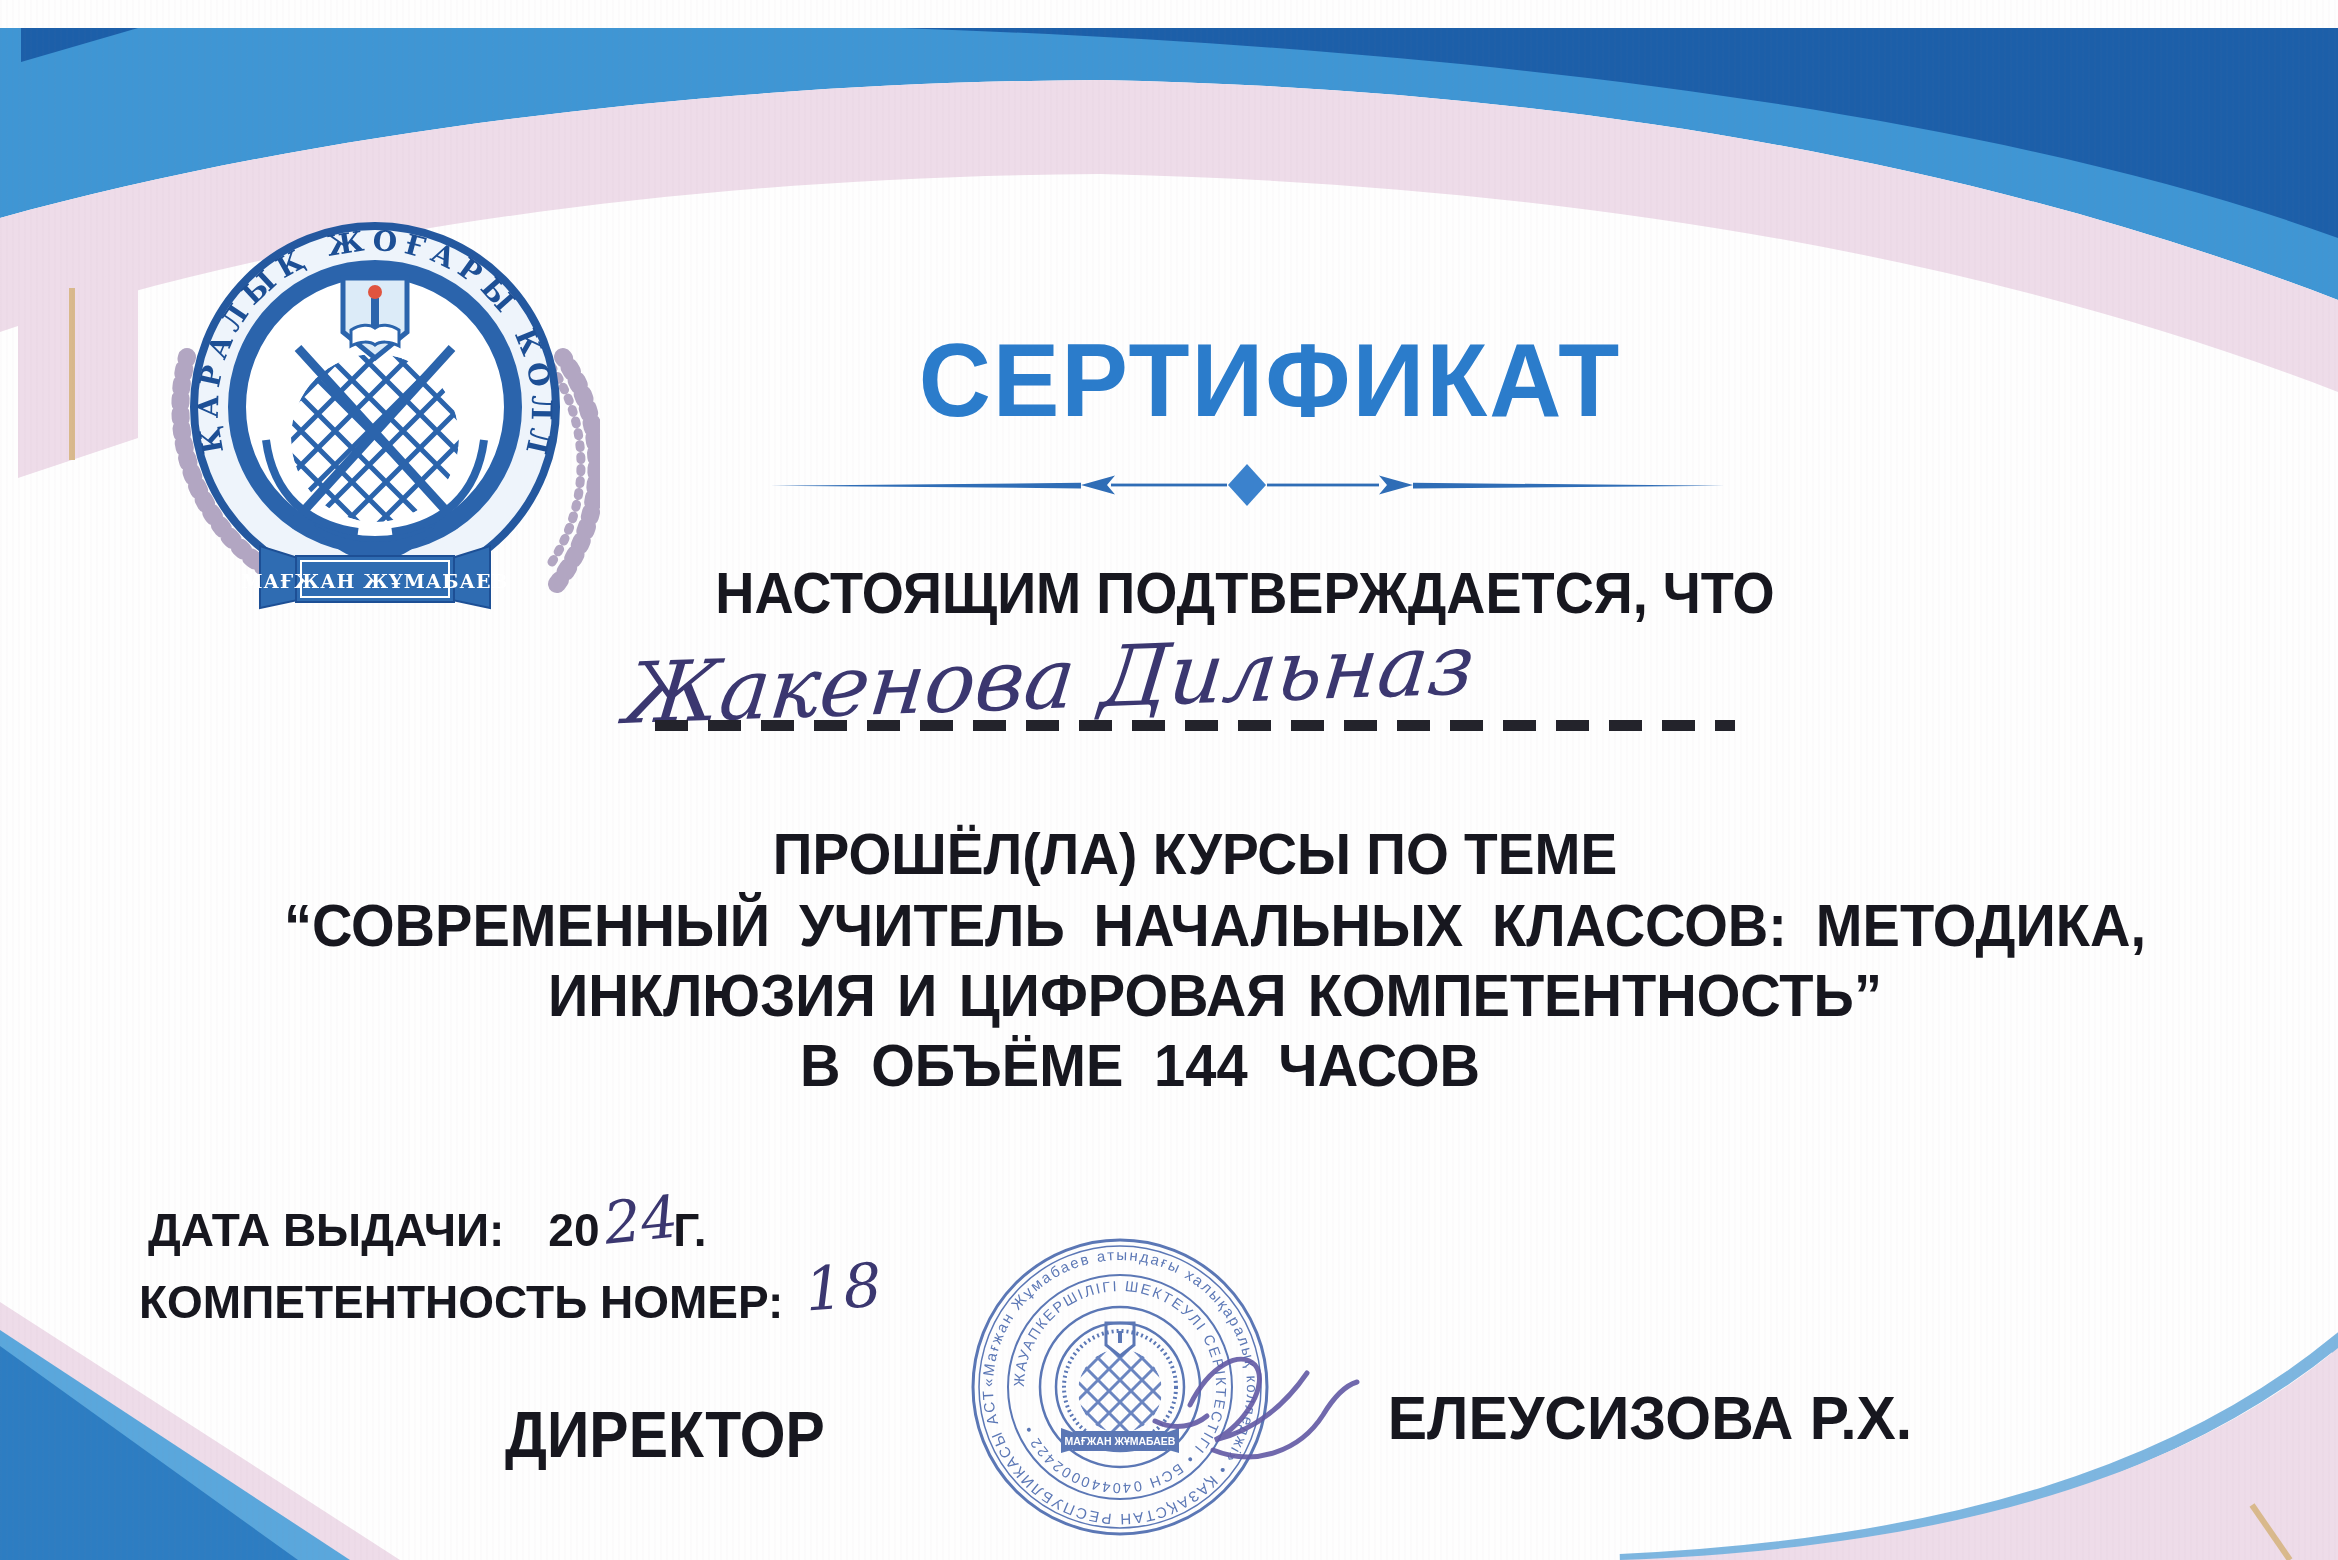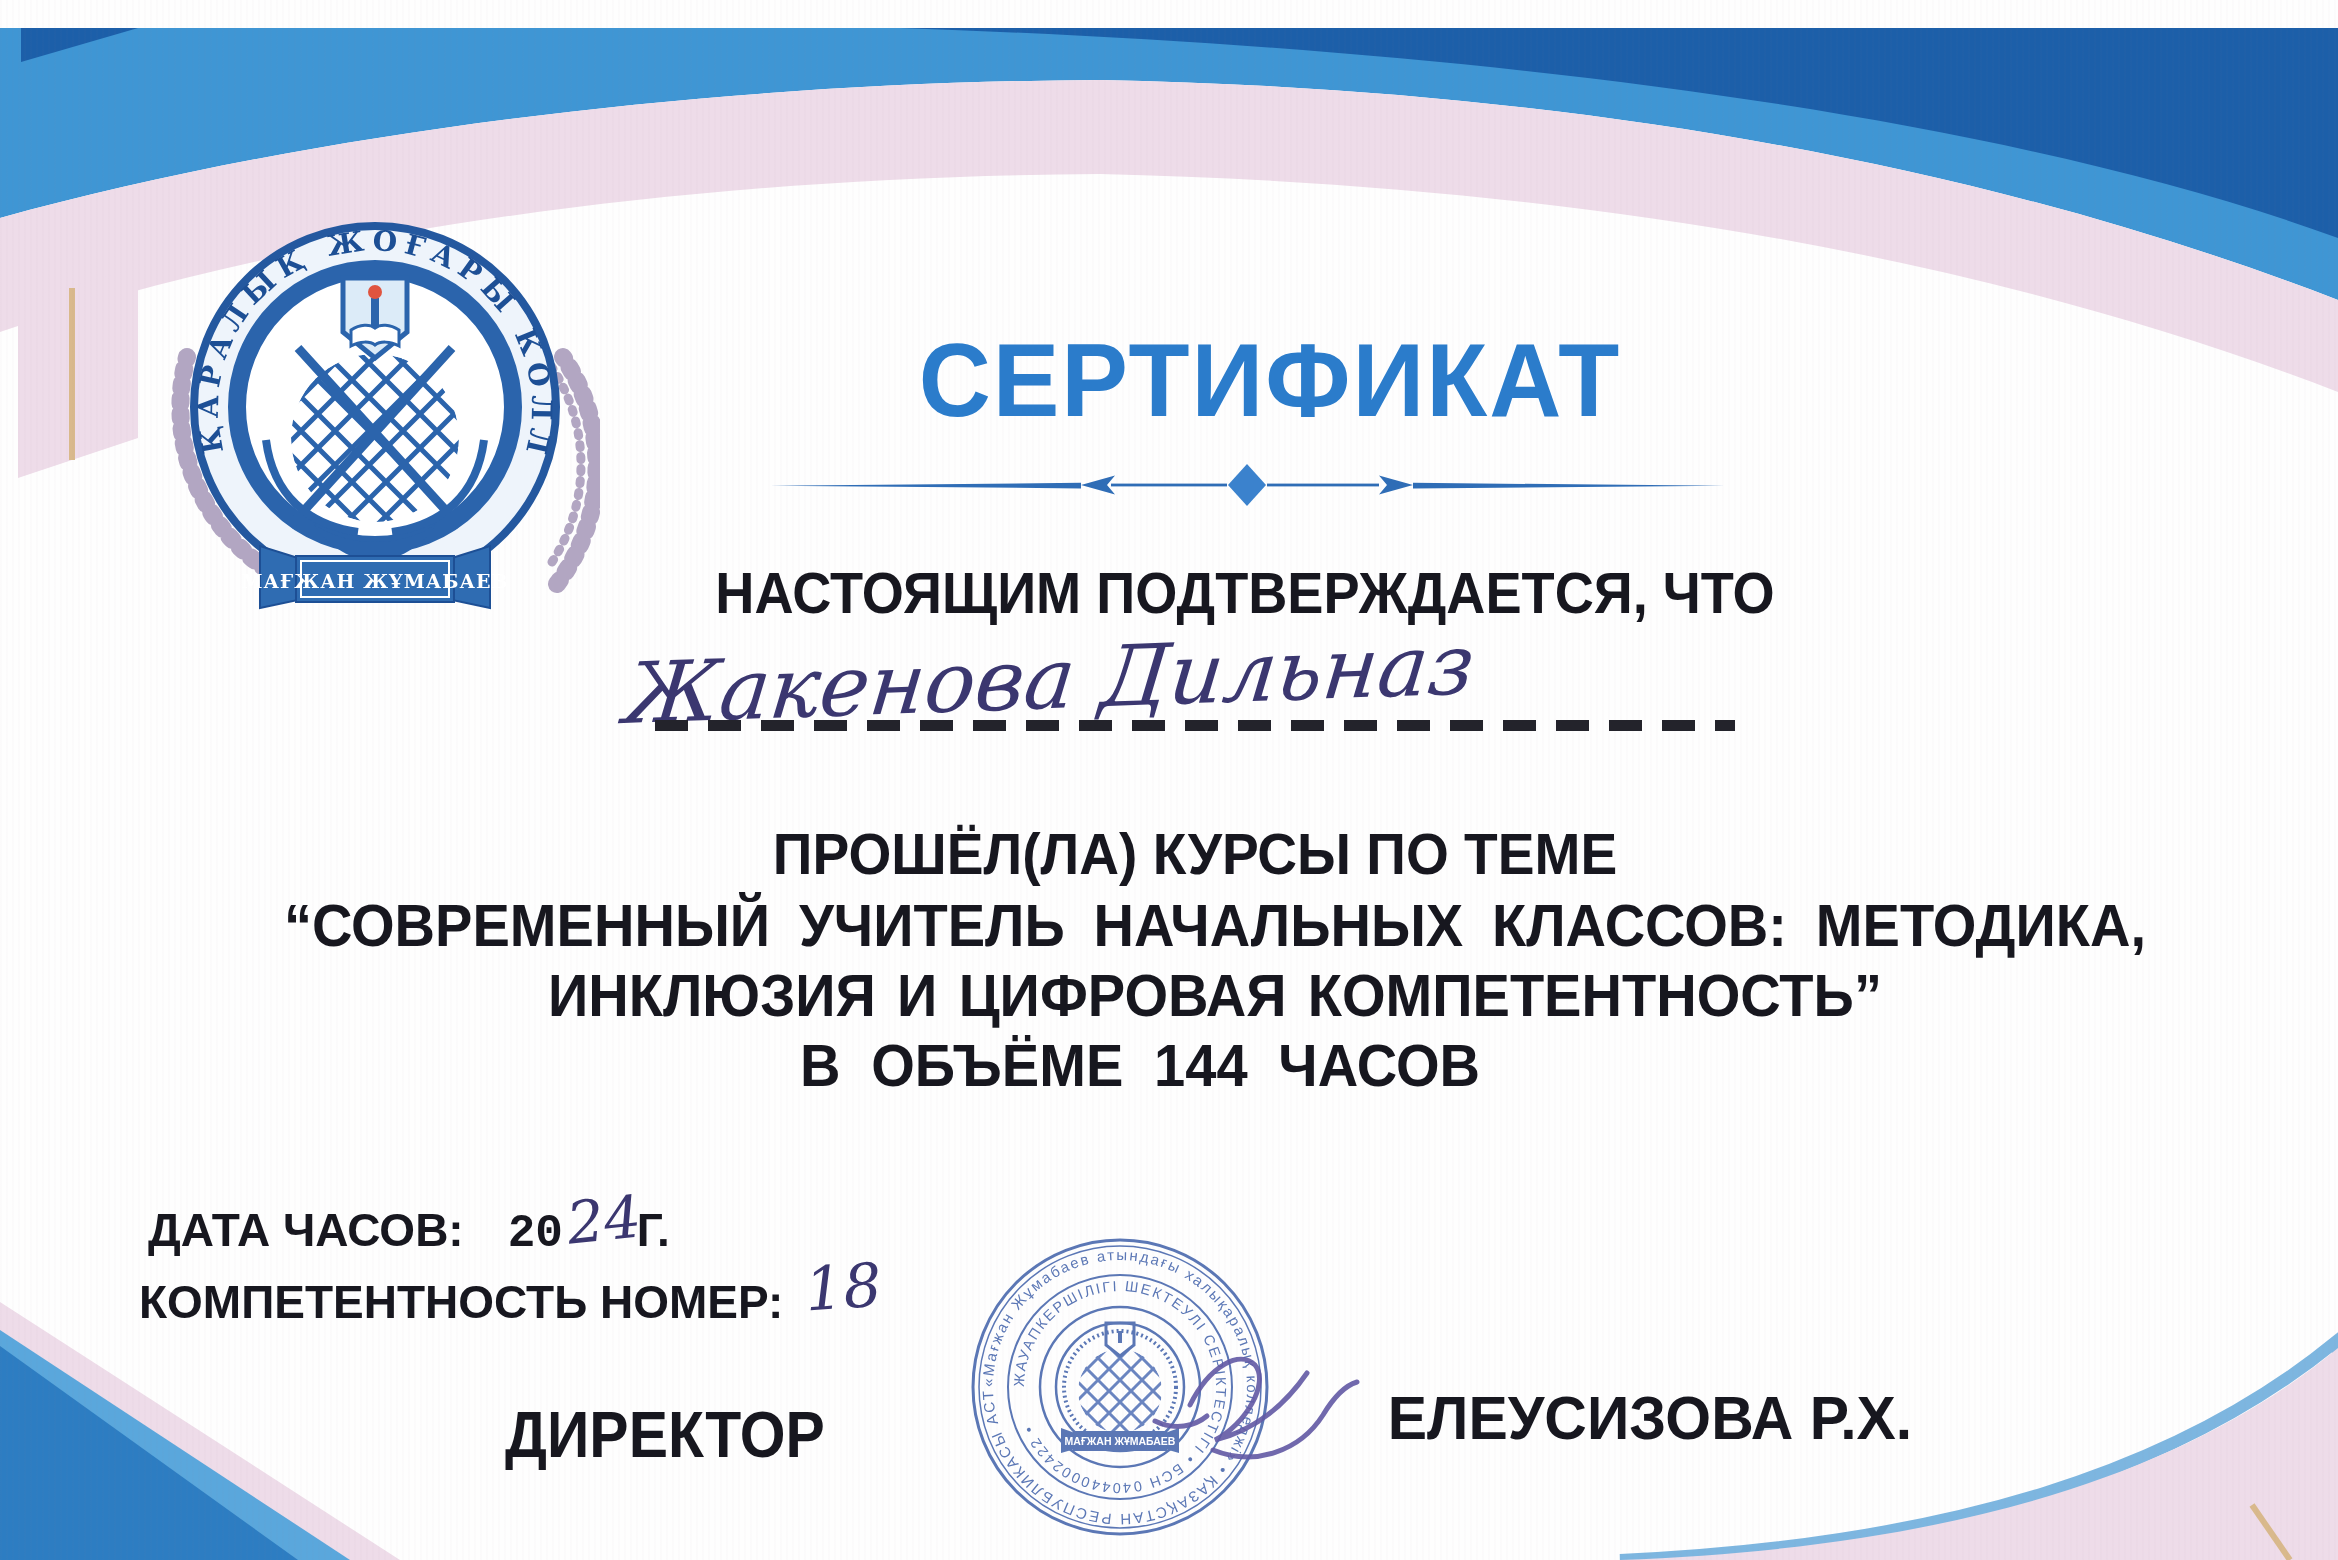--- a/index.html
+++ b/index.html
@@ -42,21 +42,21 @@
   .course-line2{left:100px;top:962px;width:2230px;font-size:59px;word-spacing:6px;}
   .volume-line{left:140px;top:1032px;width:2000px;font-size:59px;word-spacing:16px;}
   .date-row{left:148px;top:1192px;font-size:46px;font-weight:bold;color:#17171f;white-space:nowrap;}
   .reg-row{left:139px;top:1262px;font-size:46px;font-weight:bold;color:#17171f;white-space:nowrap;}
   .ink{
     font-family:"DejaVu Serif",serif;font-style:italic;font-weight:normal;
     color:#3b3770;display:inline-block;
   }
   .ink-year{font-size:58px;transform:rotate(-6deg);position:relative;top:-6px;margin:0 -4px 0 4px;}
   .ink-reg{font-size:60px;transform:rotate(-4deg);position:relative;top:-10px;margin-left:22px;}
-  .date-year{margin-left:44px;font-family:Liberation Mono, monospace;}
+  .date-year{margin-left:44px;}
   .director-label{left:430px;top:1398px;width:470px;font-size:64px;transform:scaleX(0.92);}
   .director-name{left:1370px;top:1382px;width:560px;font-size:62px;transform:scaleX(0.95);}
   .logo-svg{left:148px;top:210px;}
   .stamp-svg{left:955px;top:1215px;opacity:0.9;}
 </style>
 </head>
 <body>
 
 <svg id="bg-svg" class="abs" width="2338" height="1560" viewBox="0 0 2338 1560">
 
@@ -149,21 +149,21 @@
 <div class="abs recipient">Жакенова Дильназ</div>
 
 <div class="abs dash-line"></div>
 
 <div class="abs bold-line course-intro">ПРОШЁЛ(ЛА) КУРСЫ ПО ТЕМЕ</div>
 <div class="abs bold-line course-line1">“СОВРЕМЕННЫЙ УЧИТЕЛЬ НАЧАЛЬНЫХ КЛАССОВ: МЕТОДИКА,</div>
 <div class="abs bold-line course-line2">ИНКЛЮЗИЯ И ЦИФРОВАЯ КОМПЕТЕНТНОСТЬ”</div>
 <div class="abs bold-line volume-line">В ОБЪЁМЕ 144 ЧАСОВ</div>
 
 <div class="abs date-row">
-  <span>ДАТА ЧАСОВ:</span><span class="date-year">20</span><span class="ink ink-year">24</span><span>Г.</span>
+  <span>ДАТА ВЫДАЧИ:</span><span class="date-year">20</span><span class="ink ink-year">24</span><span>Г.</span>
 </div>
 
 <div class="abs reg-row">
   <span>КОМПЕТЕНТНОСТЬ НОМЕР:</span><span class="ink ink-reg">18</span>
 </div>
 
 <div class="abs bold-line director-label">ДИРЕКТОР</div>
 <div class="abs bold-line director-name">ЕЛЕУСИЗОВА Р.Х.</div>
 
 <svg class="abs stamp-svg" width="420" height="345" viewBox="0 0 420 345">

